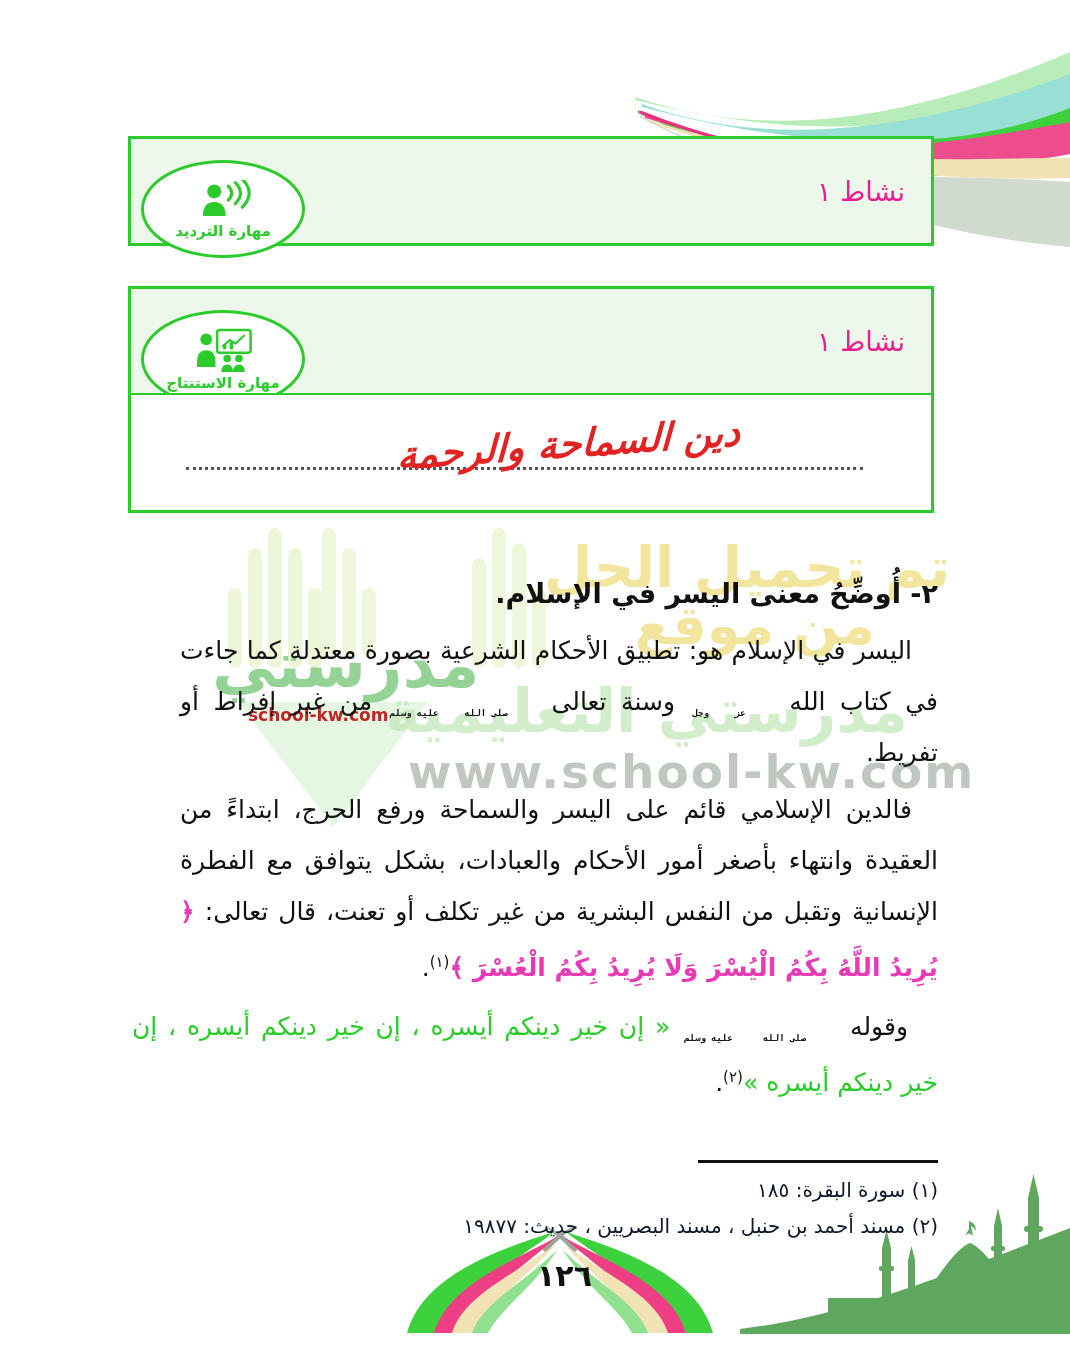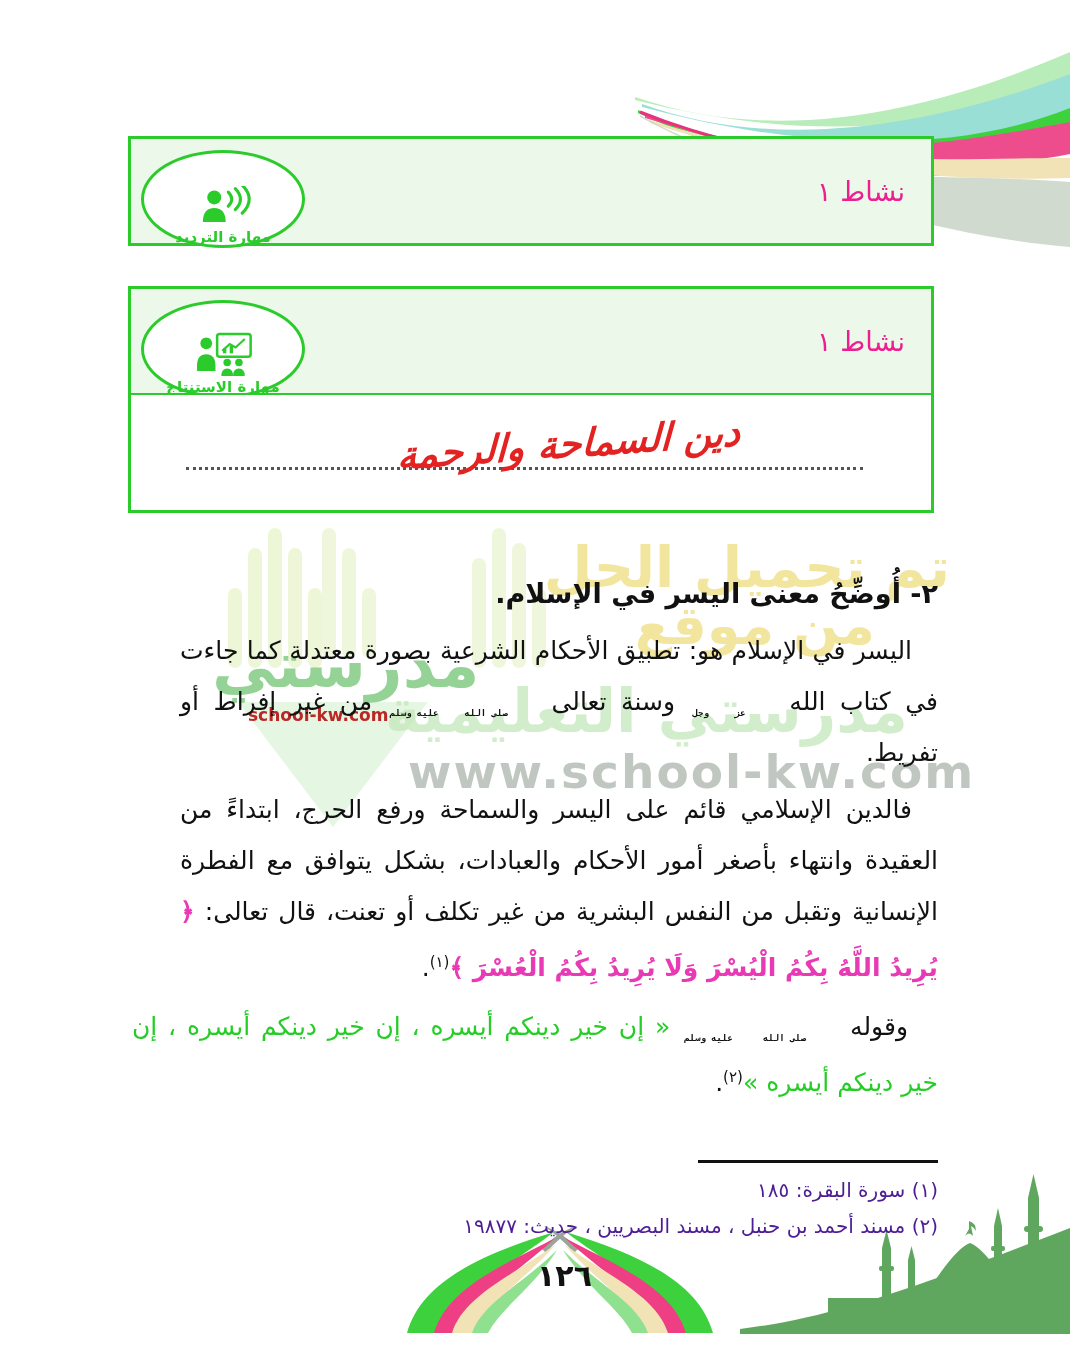--- a/index.html
+++ b/index.html
@@ -17,23 +17,23 @@
     position:absolute;left:128px;width:806px;
     border:3px solid #2bcb2b;background:#ecf8e9;box-sizing:border-box;
   }
   .actbox.first{top:136px;height:110px;}
   .actbox.second{top:286px;height:110px;}
   .answerbox{
     position:absolute;left:128px;top:393px;width:806px;height:120px;
     border:3px solid #2bcb2b;border-top:2px solid #2bcb2b;background:#ffffff;box-sizing:border-box;
   }
   .badge{
-    position:absolute;right:auto;left:10px;top:11px;width:158px;height:92px;
+    position:absolute;right:auto;left:10px;top:21px;width:158px;height:92px;
     background:#fff;border:3px solid #2bcb2b;border-radius:50%;
-    display:flex;flex-direction:column;align-items:center;justify-content:flex-end;gap:2px;
+    display:flex;flex-direction:column;align-items:center;justify-content:center;gap:2px;
   }
   .badge .blabel{color:#2bcb2b;font-size:15px;font-weight:bold;line-height:1;}
   .actline{
     position:absolute;right:26px;top:0;height:104px;left:190px;
     display:flex;align-items:center;gap:16px;
   }
   .actlabel{color:#ed1e90;font-size:27px;font-weight:normal;white-space:nowrap;}
   .acttext{color:#151515;font-size:26px;font-weight:bold;}
 
   .dotline{
@@ -56,21 +56,21 @@
   .hadith{color:#27cd27;}
   .fnmark{font-size:15px;vertical-align:super;}
   .callig{
     display:inline-flex;flex-direction:row;align-items:center;justify-content:center;
     font-size:9px;line-height:10px;vertical-align:-6px;margin:0 3px;color:#111;font-weight:bold;font-family:Liberation Mono, monospace;
   }
   .p3{margin-top:8px;text-indent:30px;}
 
   
   .fnrule{position:absolute;top:1160px;right:132px;width:240px;border-top:3px solid #111;z-index:3;}
-  .footnotes{position:absolute;top:1172px;right:132px;left:132px;font-size:20px;line-height:36px;color:#4c1d95;text-align:right;z-index:3;}
+  .footnotes{position:absolute;top:1172px;right:132px;left:132px;font-size:20px;line-height:36px;color:#0f172a;text-align:right;z-index:3;}
 
   
   .pagenum{
     position:absolute;top:1258px;left:462px;width:130px;text-align:right;
     font-size:30px;font-weight:bold;color:#111;letter-spacing:6px;z-index:4;
   }
 
   
   .wm{position:absolute;z-index:1;pointer-events:none;white-space:nowrap;font-weight:bold;}
   .wm-yellow{color:#f0df86;opacity:.8;}

